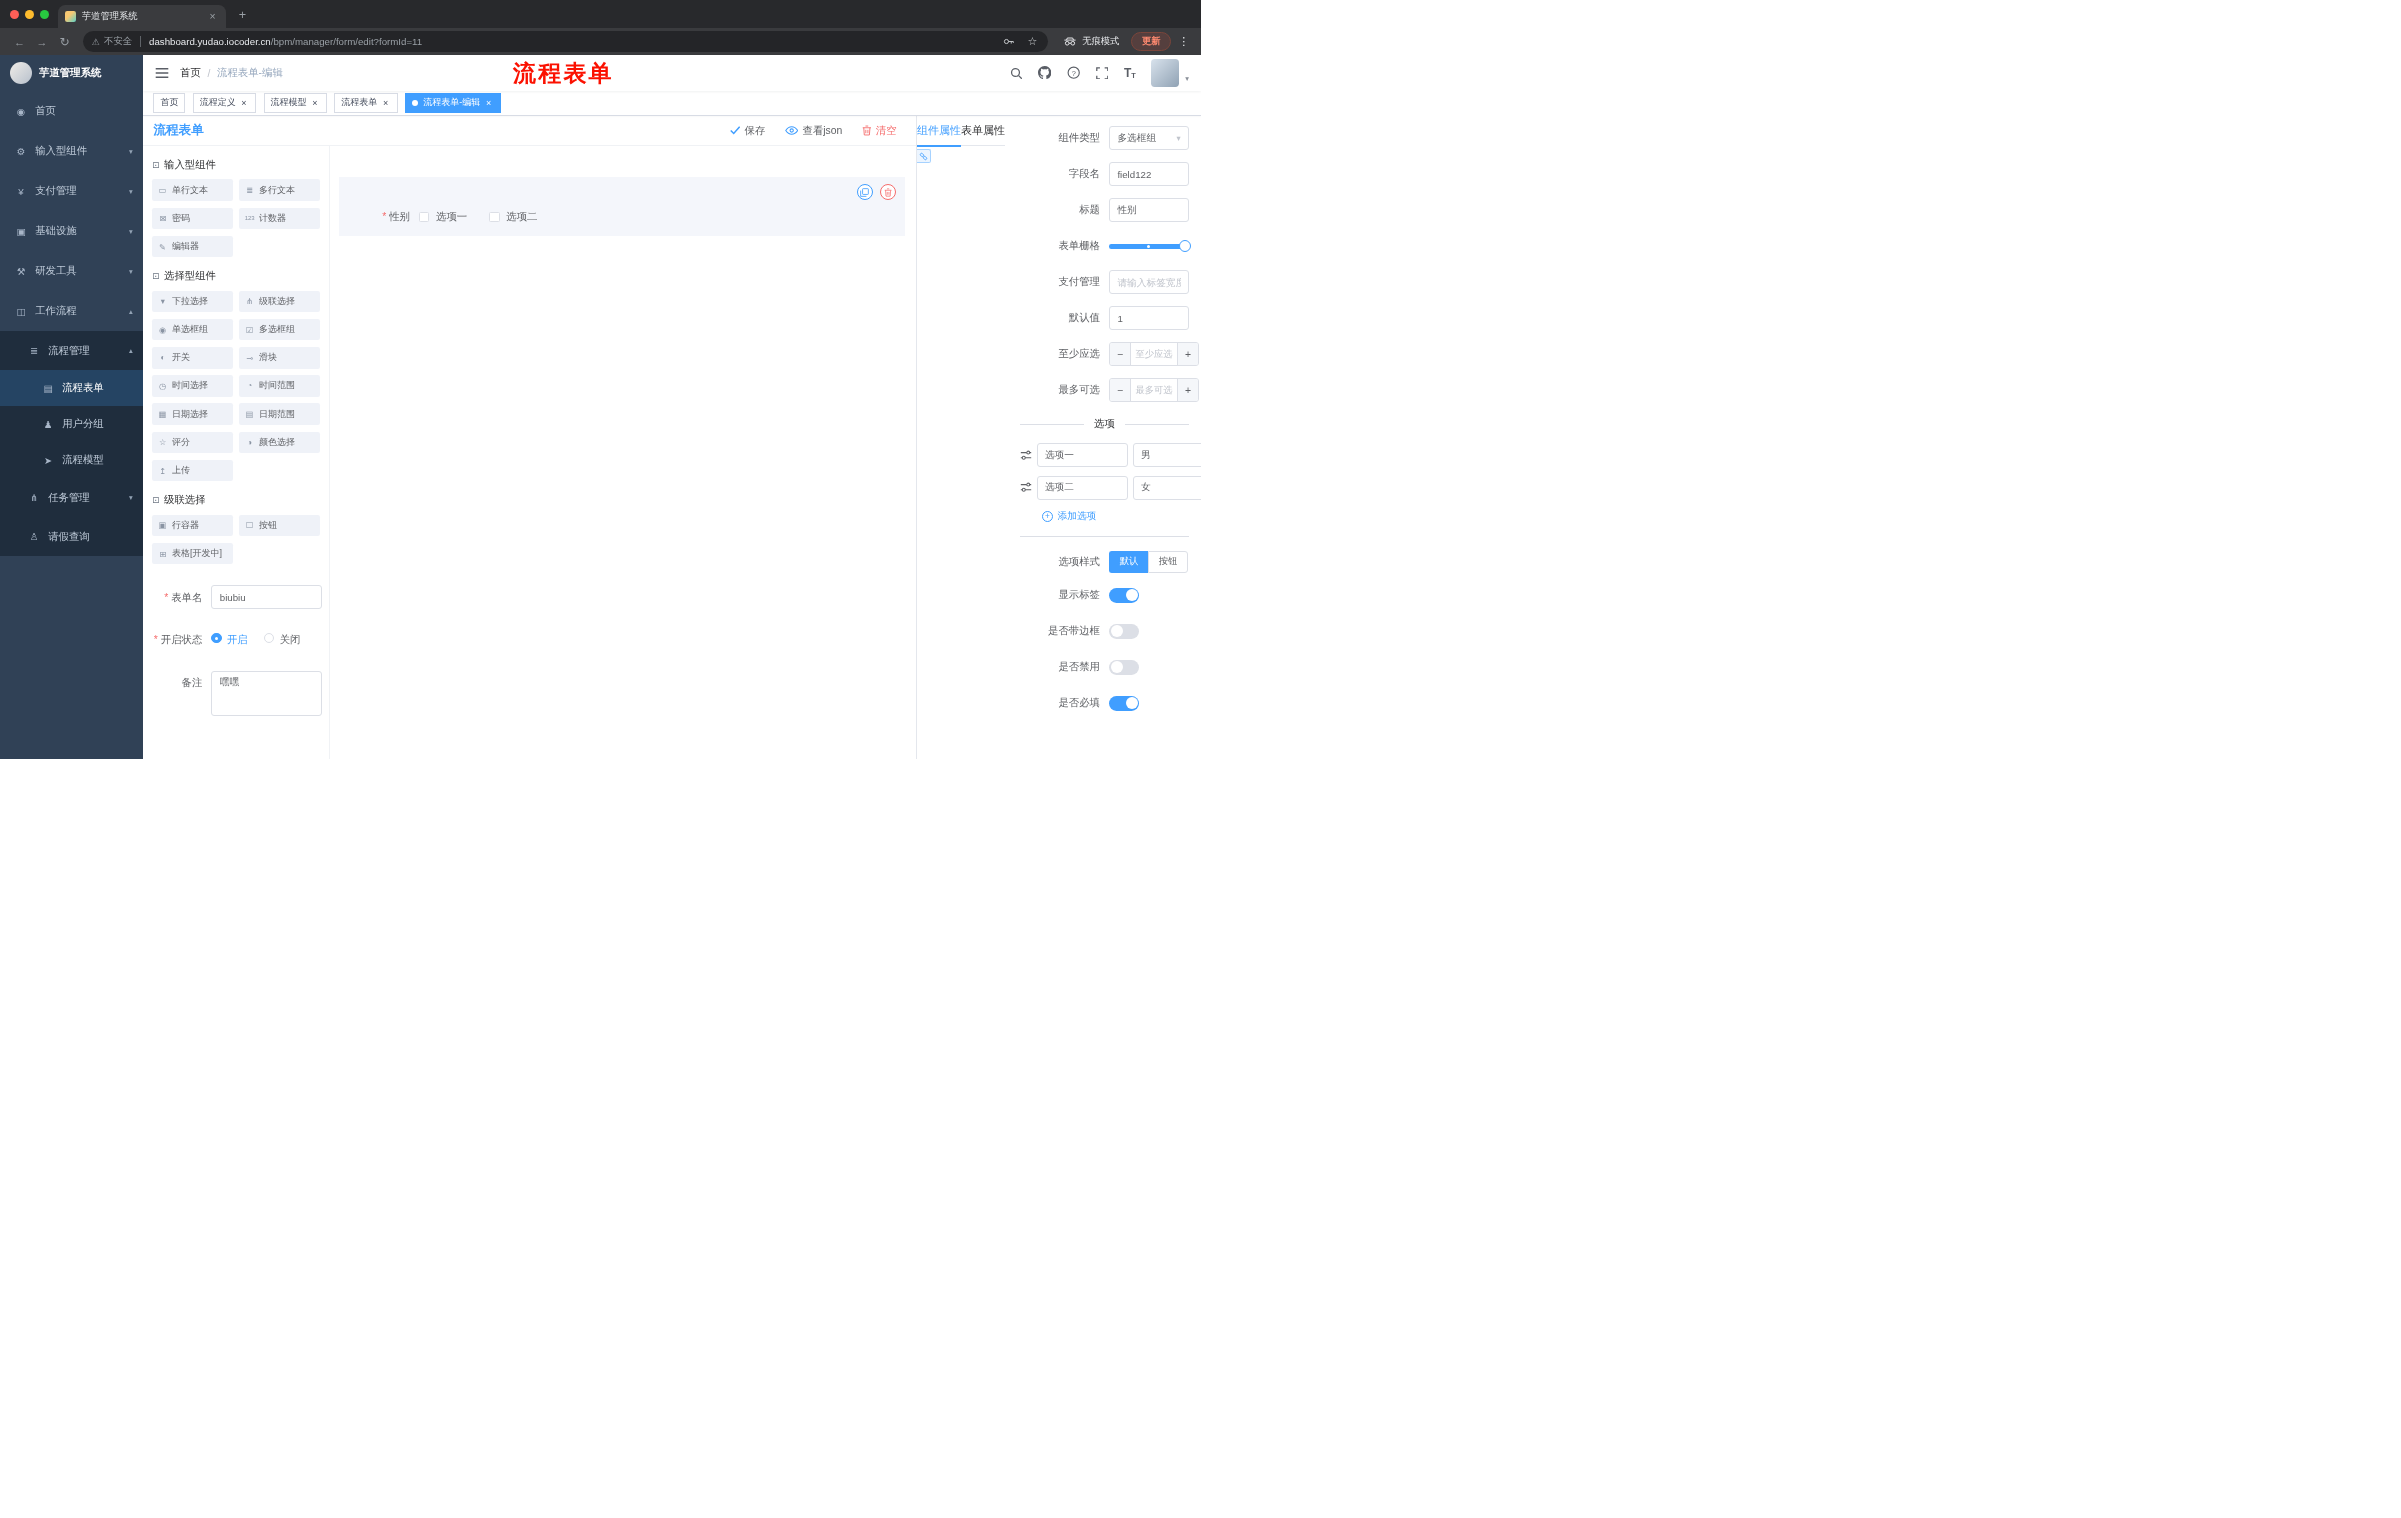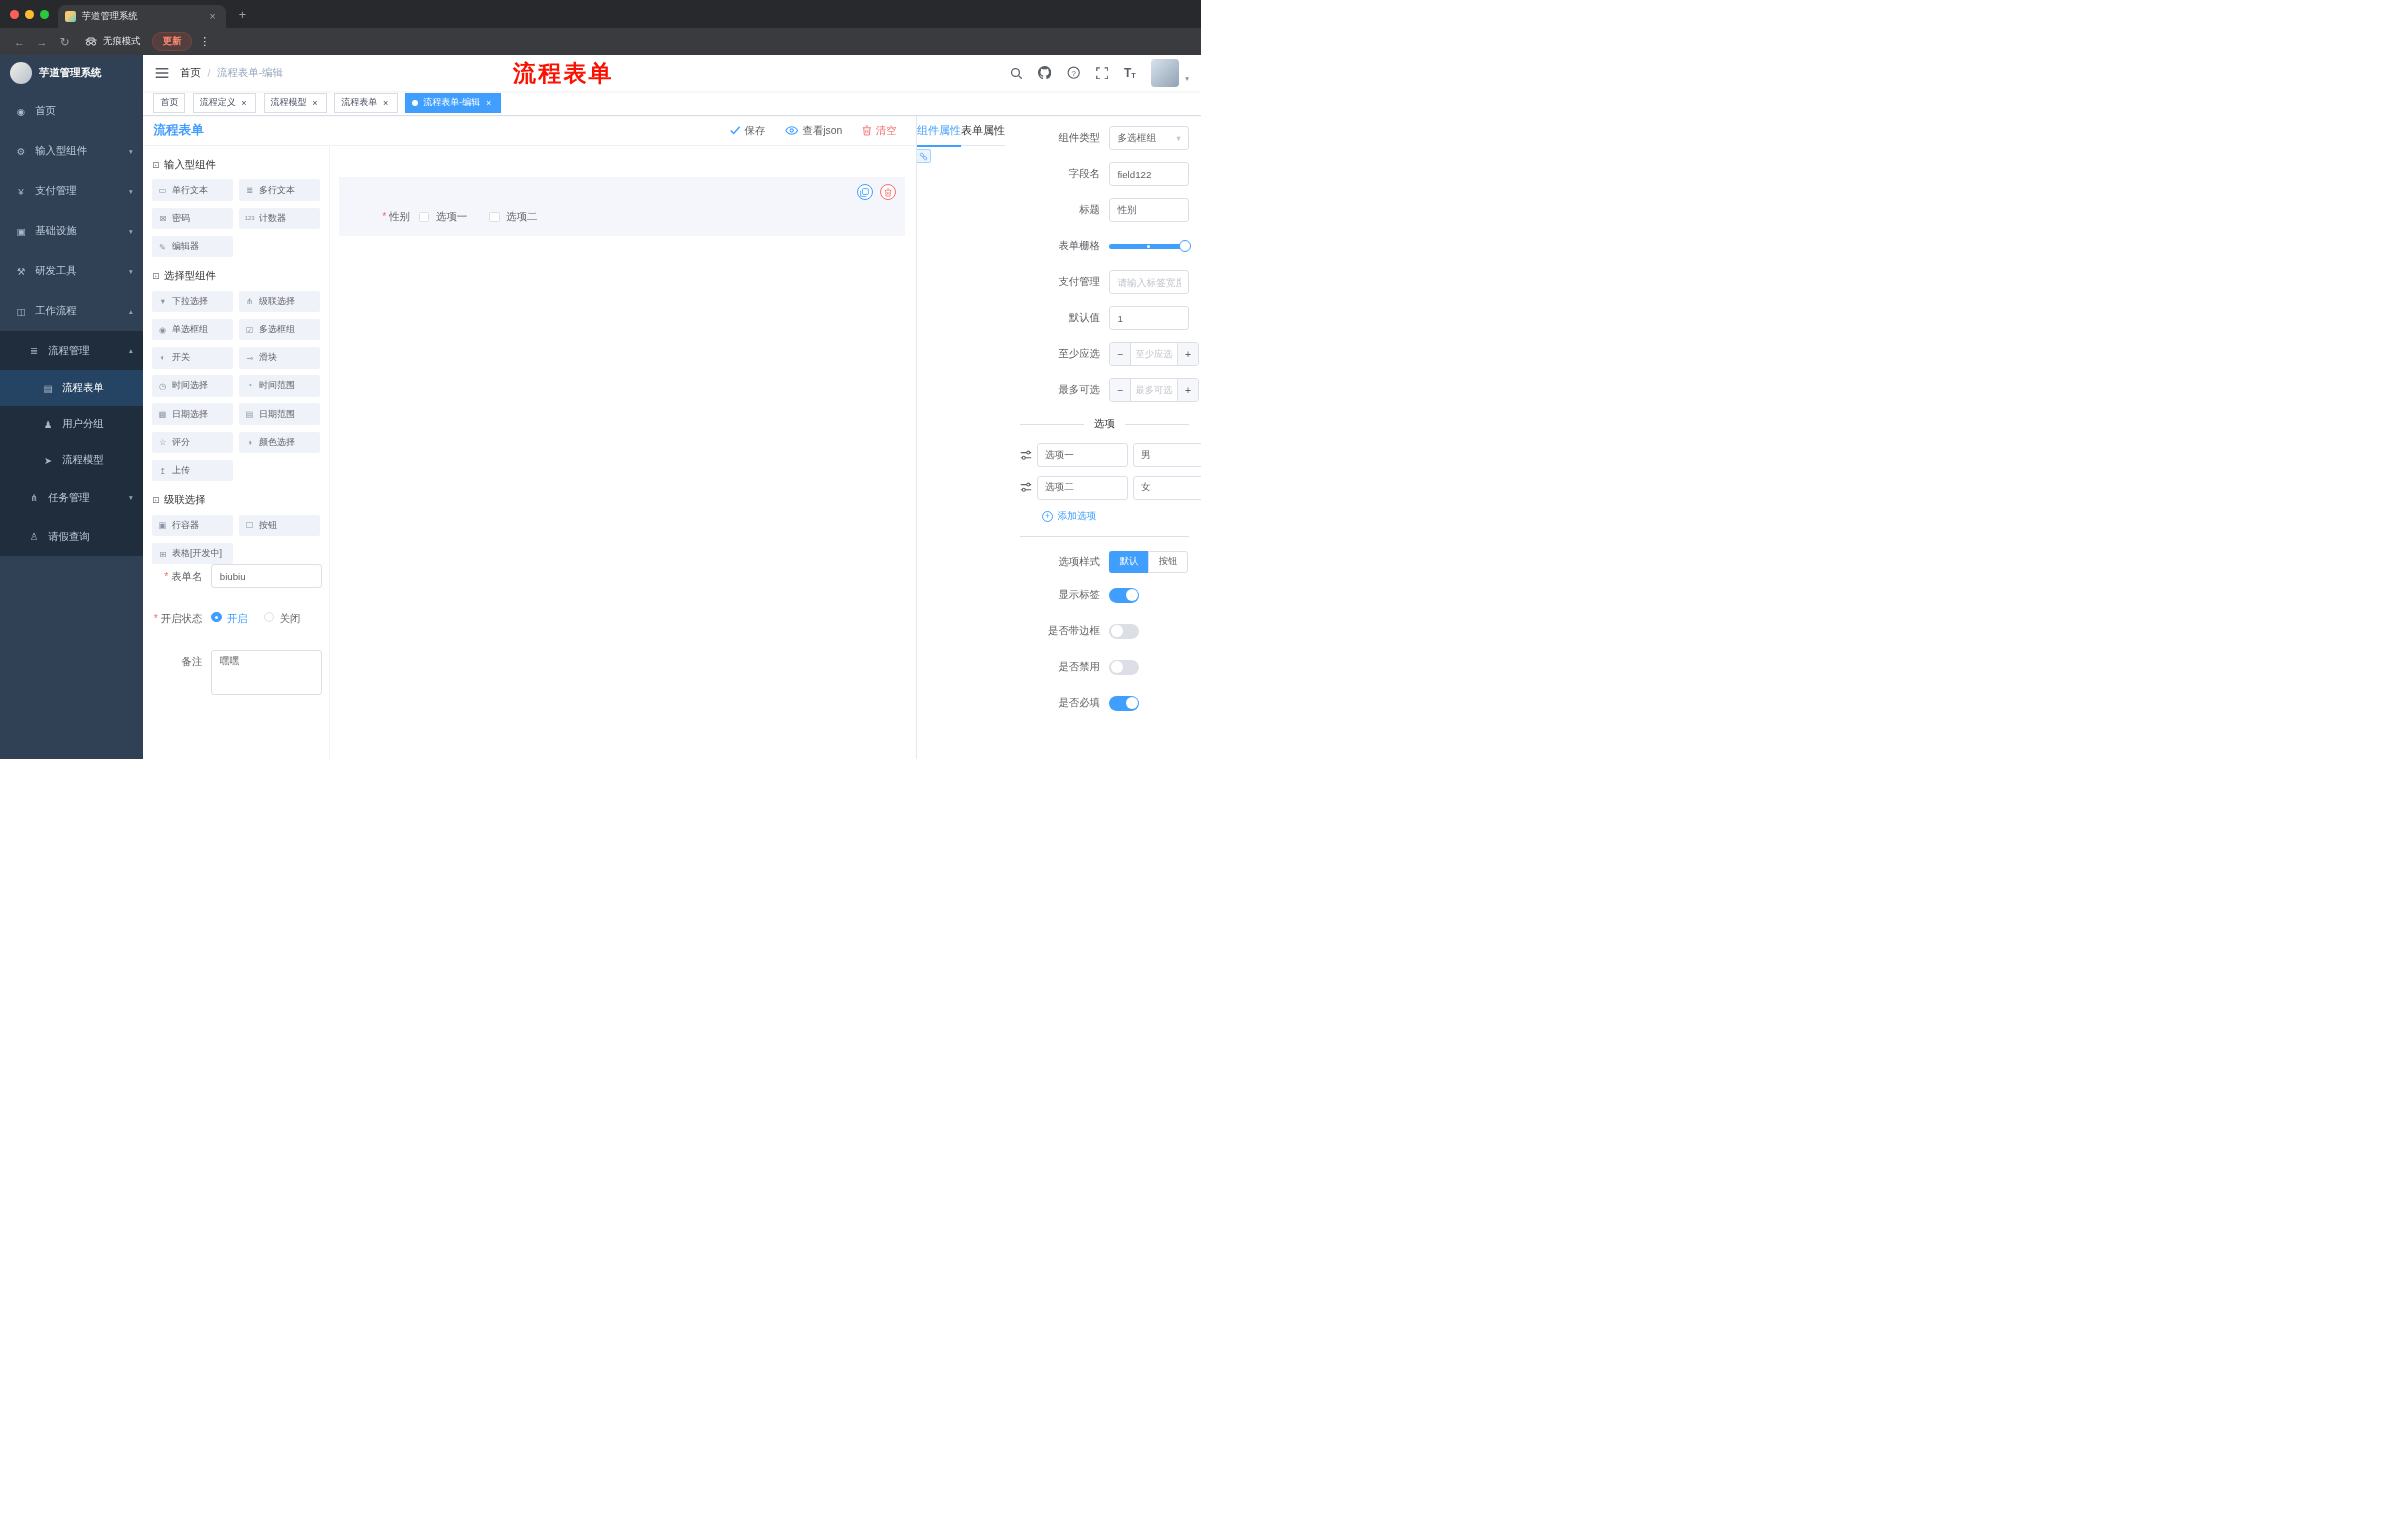--- a/index.html
+++ b/index.html
@@ -98,21 +98,21 @@
   .dbody{flex:1;display:flex;min-height:0}
 
   .palette{width:187px;flex-shrink:0;border-right:0.7px solid #f0f2f5;overflow:hidden;padding-bottom:9px}
   .pgroup-title{display:flex;align-items:center;gap:4.5px;margin:12px 9px 7.4px;font-size:10.4px;color:#303133}
   .pg-icon{color:#6f7885;font-size:9px}
   .pgrid{display:grid;grid-template-columns:1fr 1fr;gap:6.7px 6px;padding:0 9px}
   .chip{height:21.5px;display:flex;align-items:center;padding:0 5.2px;background:#eff2f8;border-radius:2.2px;
     font-size:9px;color:#606266;white-space:nowrap;overflow:hidden;cursor:move}
   .chip-icon{margin-right:3.7px;color:#8a94a3;font-size:8.2px;width:11px;text-align:center;flex-shrink:0}
 
-  .cfg{padding:0 7.4px;display:flex;flex-direction:column;gap:18.6px}
+  .cfg{margin-top:21px;padding:0 7.4px;display:flex;flex-direction:column;gap:18.6px}
   .cfg-row{display:flex;align-items:flex-start}
   .cfg-label{width:52px;text-align:right;font-size:10.4px;color:#606266;margin-right:9px;padding-top:5.2px;flex-shrink:0;white-space:nowrap}
   .required::before{content:"*";color:#f56c6c;margin-right:3px}
   .cfg-input{flex:1;height:24px;border:0.7px solid #dcdfe6;border-radius:3px;padding:0 7.4px;font-size:9.7px;color:#606266;min-width:0}
   .cfg-area{flex:1;height:45px;border:0.7px solid #dcdfe6;border-radius:3px;padding:4.5px 7.4px;font-size:9.7px;color:#606266;resize:none;min-width:0}
   .radio-group{display:flex;align-items:center;gap:16.3px;height:24px}
   .radio{display:flex;align-items:flex-start;gap:5.2px;font-size:10.4px;color:#606266}
   .rdot{width:10.4px;height:10.4px;border:0.7px solid #dcdfe6;border-radius:50%;background:#fff;position:relative;flex-shrink:0}
   .radio.checked{color:#409eff}
   .radio.checked .rdot{background:#409eff;border-color:#409eff}
@@ -199,20 +199,36 @@
       <span class="favicon"></span>
       <span class="btab-title">芋道管理系统</span>
       <span class="btab-close"></span>
     </div>
     <span class="newtab"></span>
   </div>
   <div class="btoolbar">
     <span class="navbtn back"></span>
     <span class="navbtn fwd"></span>
     <span class="navbtn reload"></span>
+    <div class="omnibox">
+      <span class="warn-icon"></span>
+      <span>不安全</span>
+      <span class="sec-divider"></span>
+      <span class="url">
+          <span class="domain">dashboard.yudao.iocoder.cn</span>
+          <span class="path">/bpm/manager/form/edit?formId=11</span>
+        </span>
+      <span class="obx-icon">
+        <svg width="11" height="11" viewBox="0 0 16 16">
+            <circle cx="5" cy="8" r="3" fill="none" stroke="currentColor" stroke-width="1.4"></circle>
+            <path d="M8 8h7M12 8v3M15 8v2" stroke="currentColor" stroke-width="1.4" fill="none"></path>
+          </svg>
+      </span>
+      <span class="obx-icon star-icon"></span>
+    </div>
     <div class="incog">
       <span>
         <svg width="14" height="9" viewBox="0 0 20 12">
             <path d="M2 4h16M5 4l1.2-3h7.6L15 4" stroke="currentColor" stroke-width="1.4" fill="none"></path>
             <circle cx="6" cy="8.5" r="2.6" fill="none" stroke="currentColor" stroke-width="1.4"></circle>
             <circle cx="14" cy="8.5" r="2.6" fill="none" stroke="currentColor" stroke-width="1.4"></circle>
             <path d="M8.6 8.5h2.8" stroke="currentColor" stroke-width="1.4"></path>
           </svg>
       </span>
       <span>无痕模式</span>

